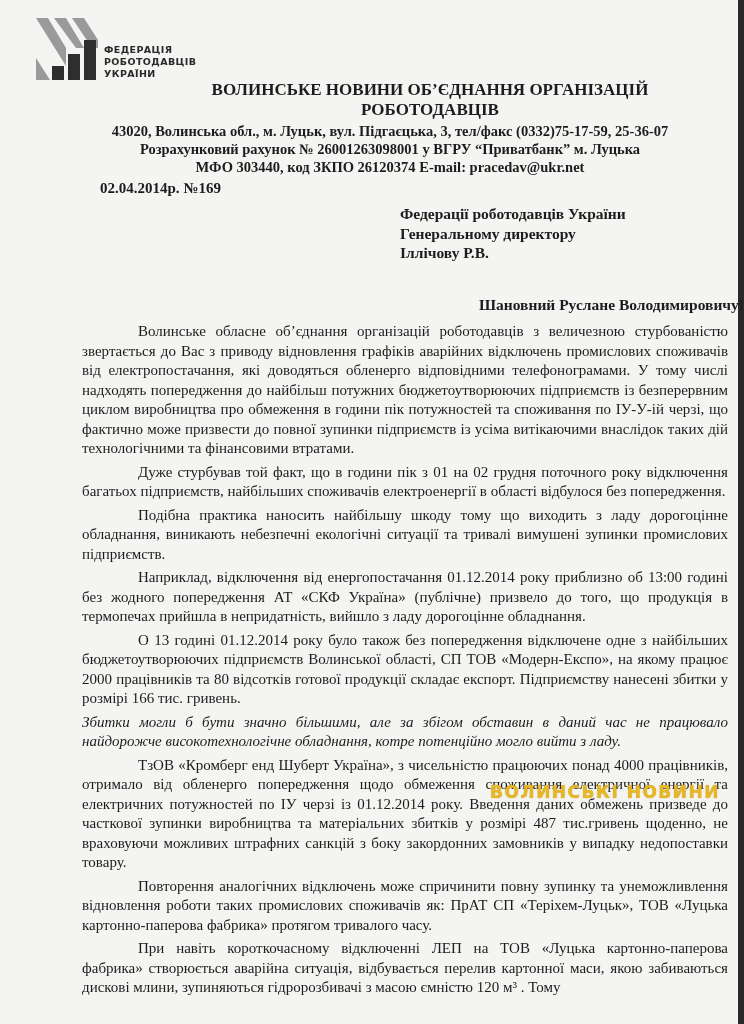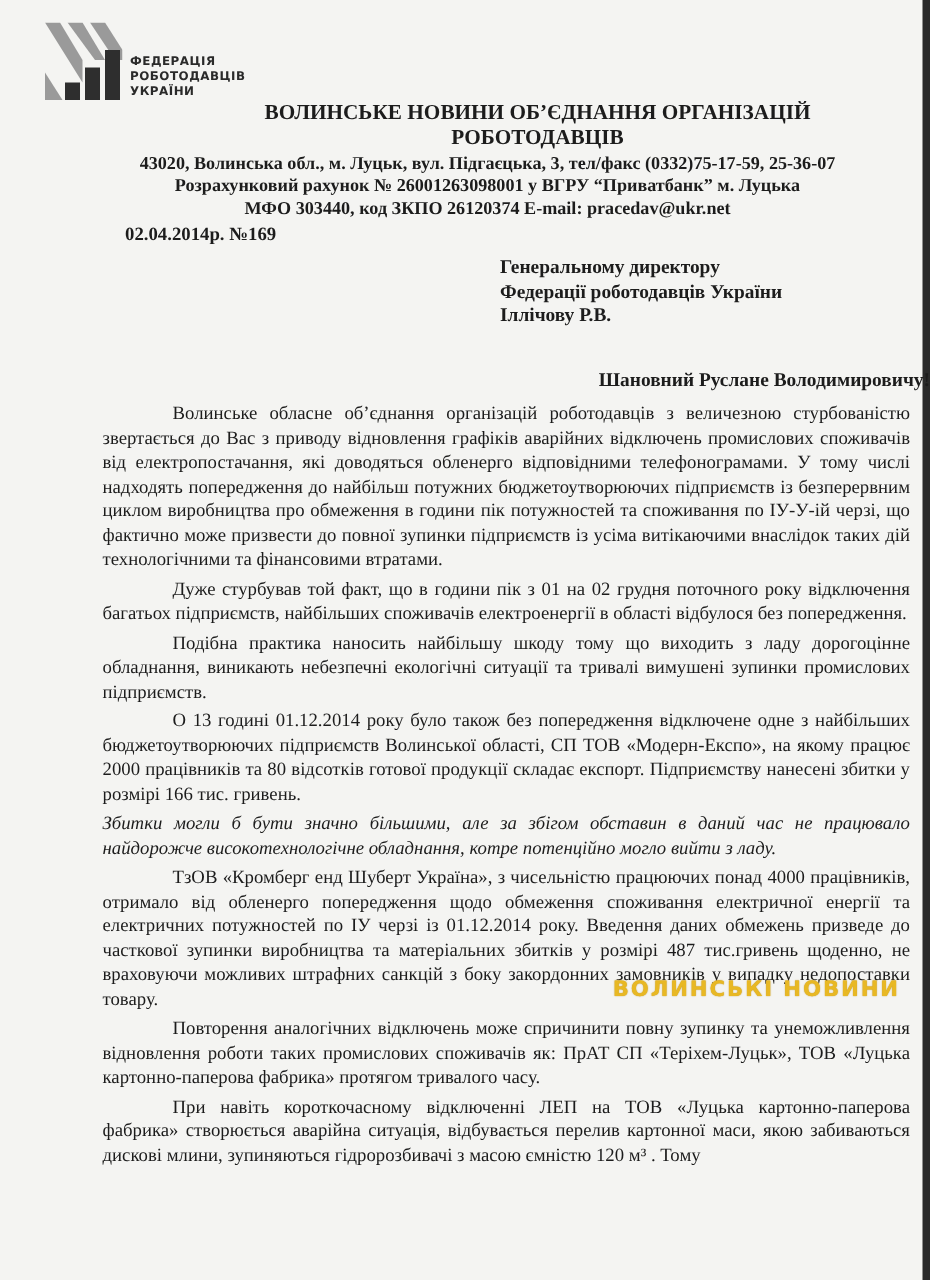--- a/index.html
+++ b/index.html
@@ -60,31 +60,32 @@
 
   <div class="requisites">
     <div>43020, Волинська обл., м. Луцьк, вул. Підгаєцька, 3, тел/факс (0332)75-17-59, 25-36-07</div>
     <div>Розрахунковий рахунок № 26001263098001 у ВГРУ “Приватбанк” м. Луцька</div>
     <div>МФО 303440, код ЗКПО 26120374 E-mail: pracedav@ukr.net</div>
   </div>
 
   <div class="date-no">02.04.2014р. №169</div>
 
   <div class="addressee">
+    <div>Федерації роботодавців України</div>
     <div>Генеральному  директору</div>
-    <div>Федерації роботодавців України</div>
     <div>Іллічову Р.В.</div>
   </div>
 
   <div class="salutation">Шановний Руслане Володимировичу!</div>
 
   <div class="body">
     <p>Волинське обласне об’єднання організацій роботодавців з величезною стурбованістю звертається до Вас з приводу відновлення графіків аварійних відключень промислових споживачів від електропостачання, які доводяться обленерго відповідними телефонограмами. У тому числі надходять попередження до найбільш потужних бюджетоутворюючих підприємств із безперервним циклом виробництва про обмеження в години пік потужностей та споживання по ІУ-У-ій черзі, що фактично може призвести до повної зупинки підприємств із усіма витікаючими внаслідок таких дій технологічними та фінансовими втратами.</p>
     <p>Дуже стурбував той факт, що в години пік з 01 на 02 грудня поточного року відключення багатьох підприємств, найбільших споживачів електроенергії в області відбулося без попередження.</p>
     <p>Подібна практика наносить найбільшу шкоду тому що виходить з ладу дорогоцінне обладнання, виникають небезпечні екологічні ситуації та тривалі вимушені зупинки промислових підприємств.</p>
+    <p>Наприклад, відключення від енергопостачання 01.12.2014 року приблизно об 13:00 годині без жодного попередження АТ «СКФ Україна» (публічне) призвело до того, що продукція в термопечах прийшла в непридатність, вийшло з ладу дорогоцінне обладнання.</p>
     <p>О 13 годині 01.12.2014 року було також без попередження відключене одне з найбільших бюджетоутворюючих підприємств Волинської області, СП ТОВ «Модерн-Експо», на якому працює 2000 працівників та 80 відсотків готової продукції складає експорт. Підприємству нанесені збитки у розмірі 166 тис. гривень.</p>
     <p class="noindent">Збитки могли б бути значно більшими, але за збігом обставин в даний час не працювало найдорожче високотехнологічне обладнання, котре потенційно могло вийти з ладу.</p>
     <p>ТзОВ «Кромберг енд Шуберт Україна», з чисельністю працюючих понад 4000 працівників, отримало від обленерго попередження щодо обмеження споживання електричної енергії та електричних потужностей по ІУ черзі із 01.12.2014 року. Введення даних обмежень  призведе до часткової зупинки виробництва та матеріальних збитків у розмірі 487 тис.гривень щоденно, не враховуючи можливих штрафних санкцій з боку закордонних замовників у випадку недопоставки товару.</p>
     <p>Повторення аналогічних відключень може спричинити повну зупинку та унеможливлення відновлення роботи таких промислових споживачів як: ПрАТ СП «Теріхем-Луцьк», ТОВ «Луцька картонно-паперова фабрика» протягом тривалого часу.</p>
     <p>При навіть короткочасному відключенні ЛЕП на ТОВ «Луцька картонно-паперова фабрика» створюється аварійна ситуація, відбувається перелив картонної маси, якою забиваються дискові  млини, зупиняються гідророзбивачі з масою ємністю 120 м³ . Тому</p>
   </div>
 
   <div class="watermark">ВОЛИНСЬКІ НОВИНИ</div>
 </div>
 

